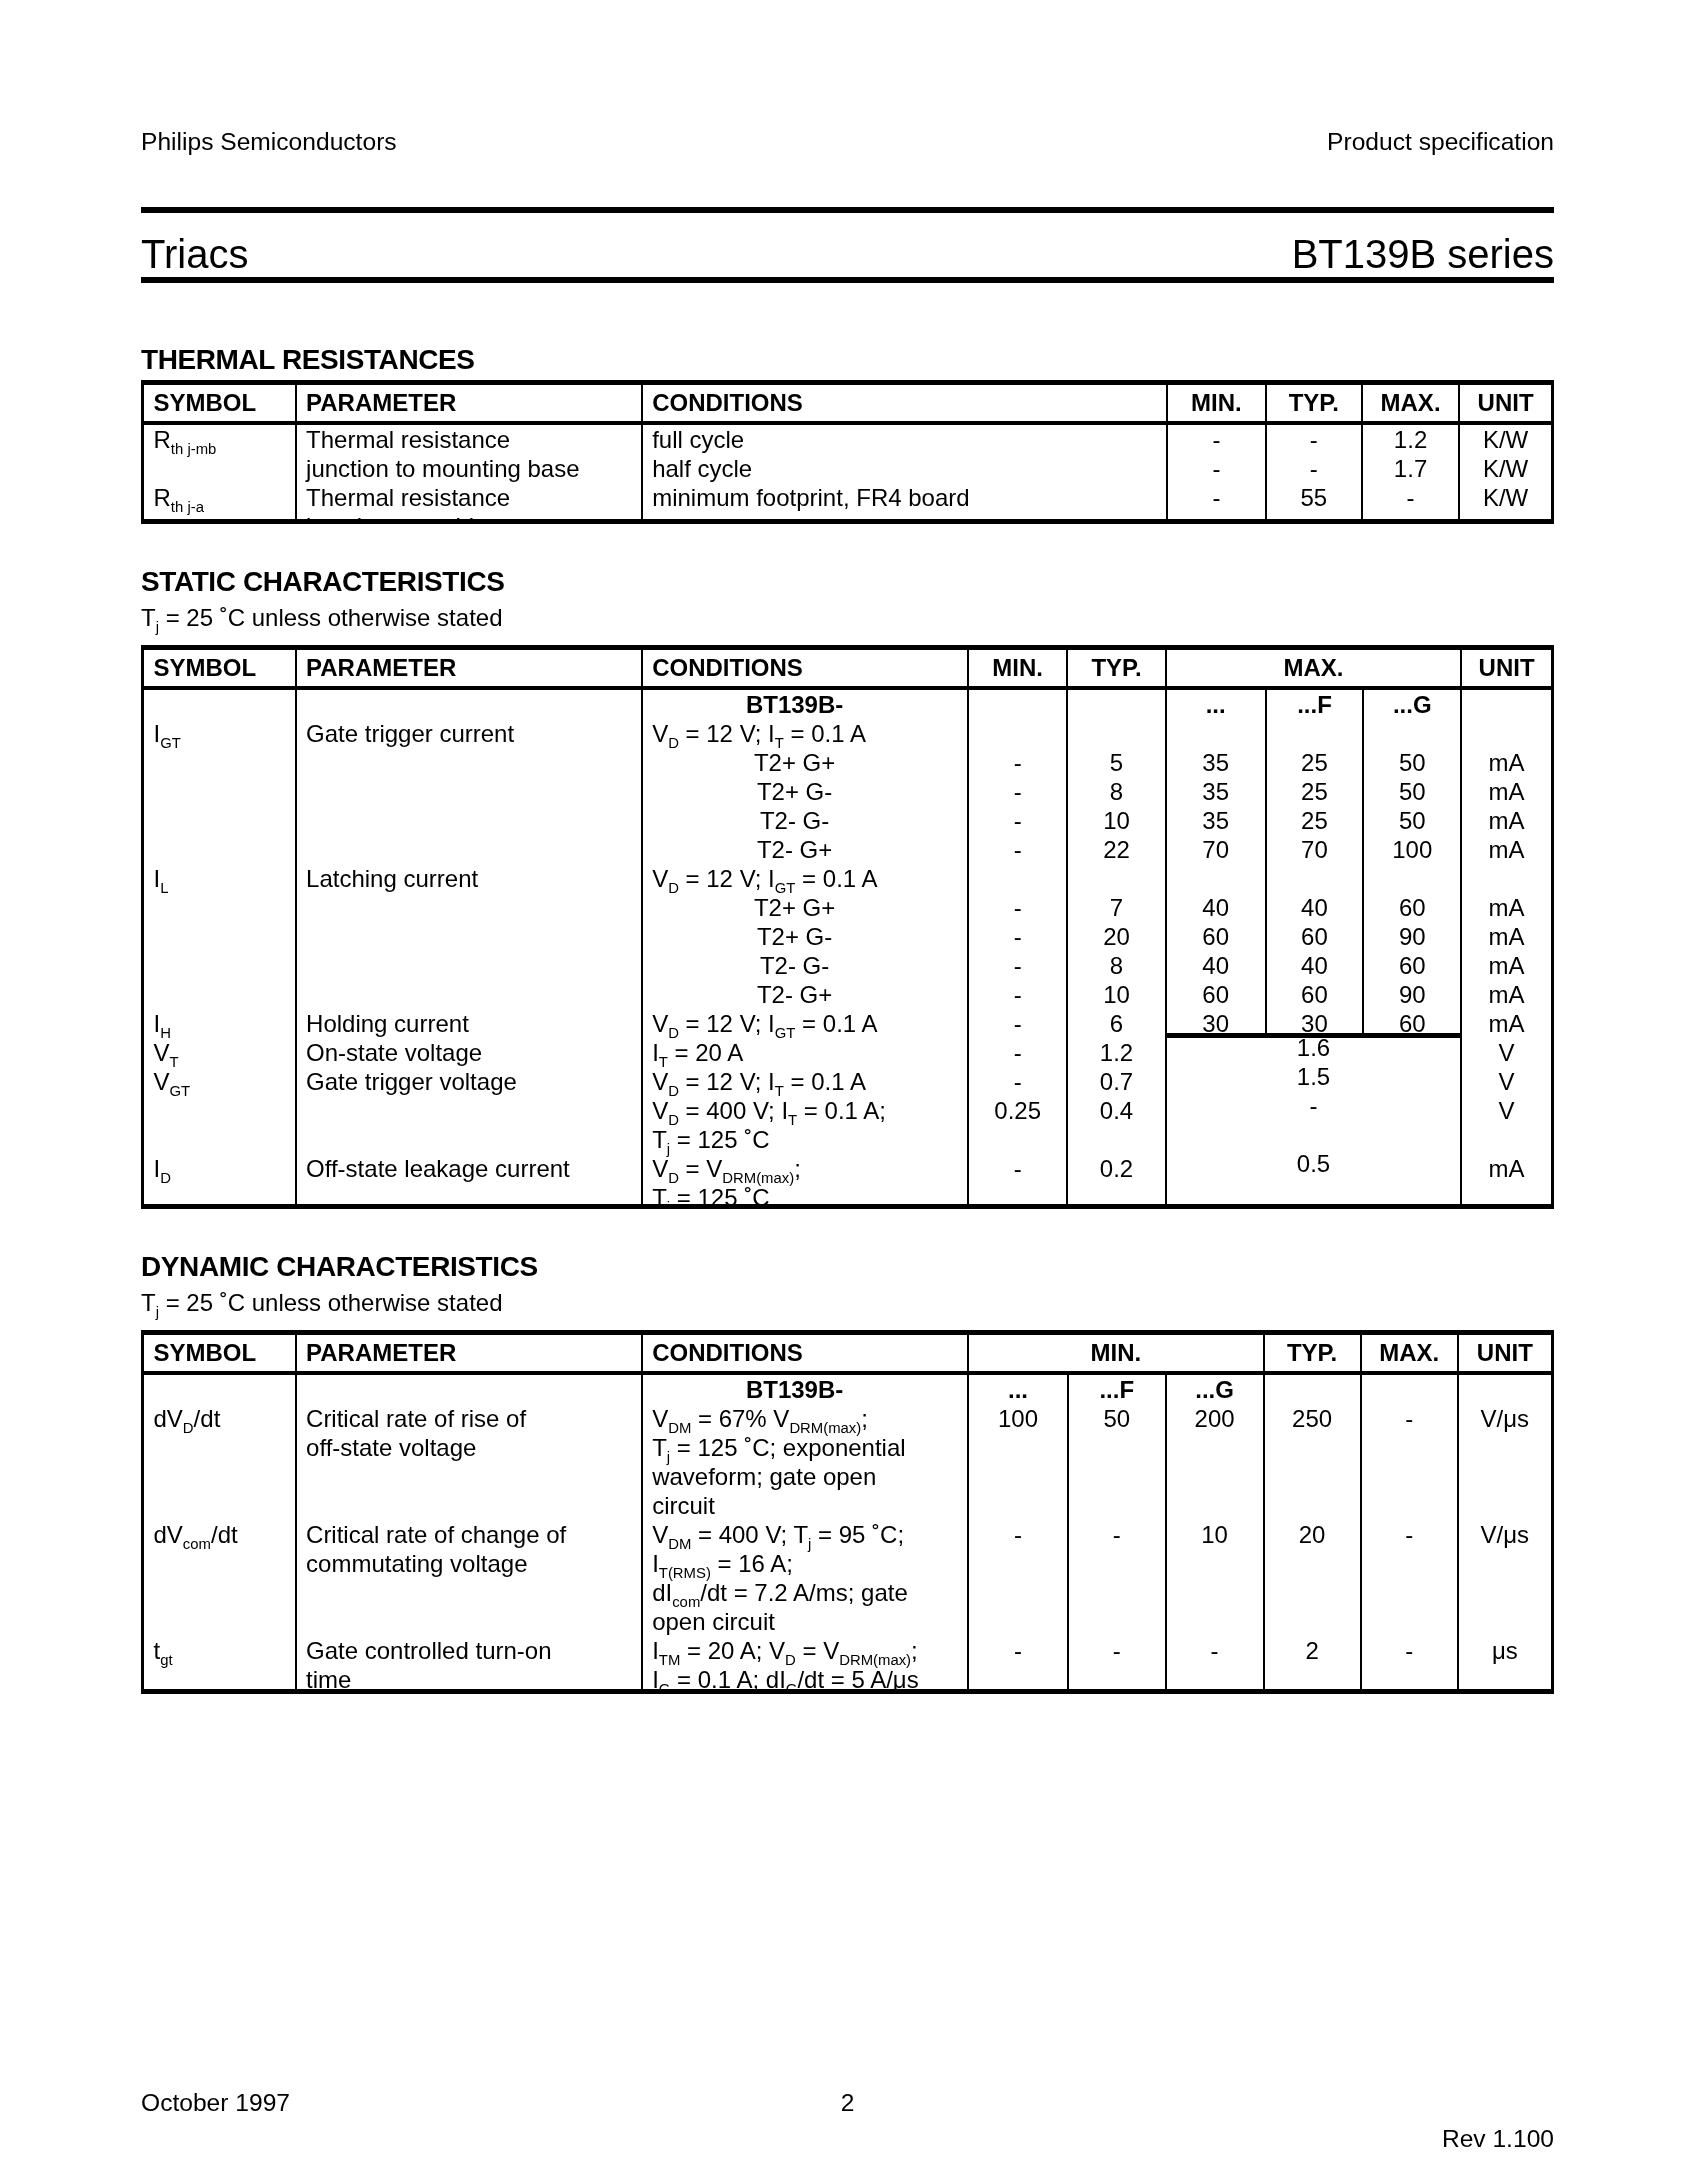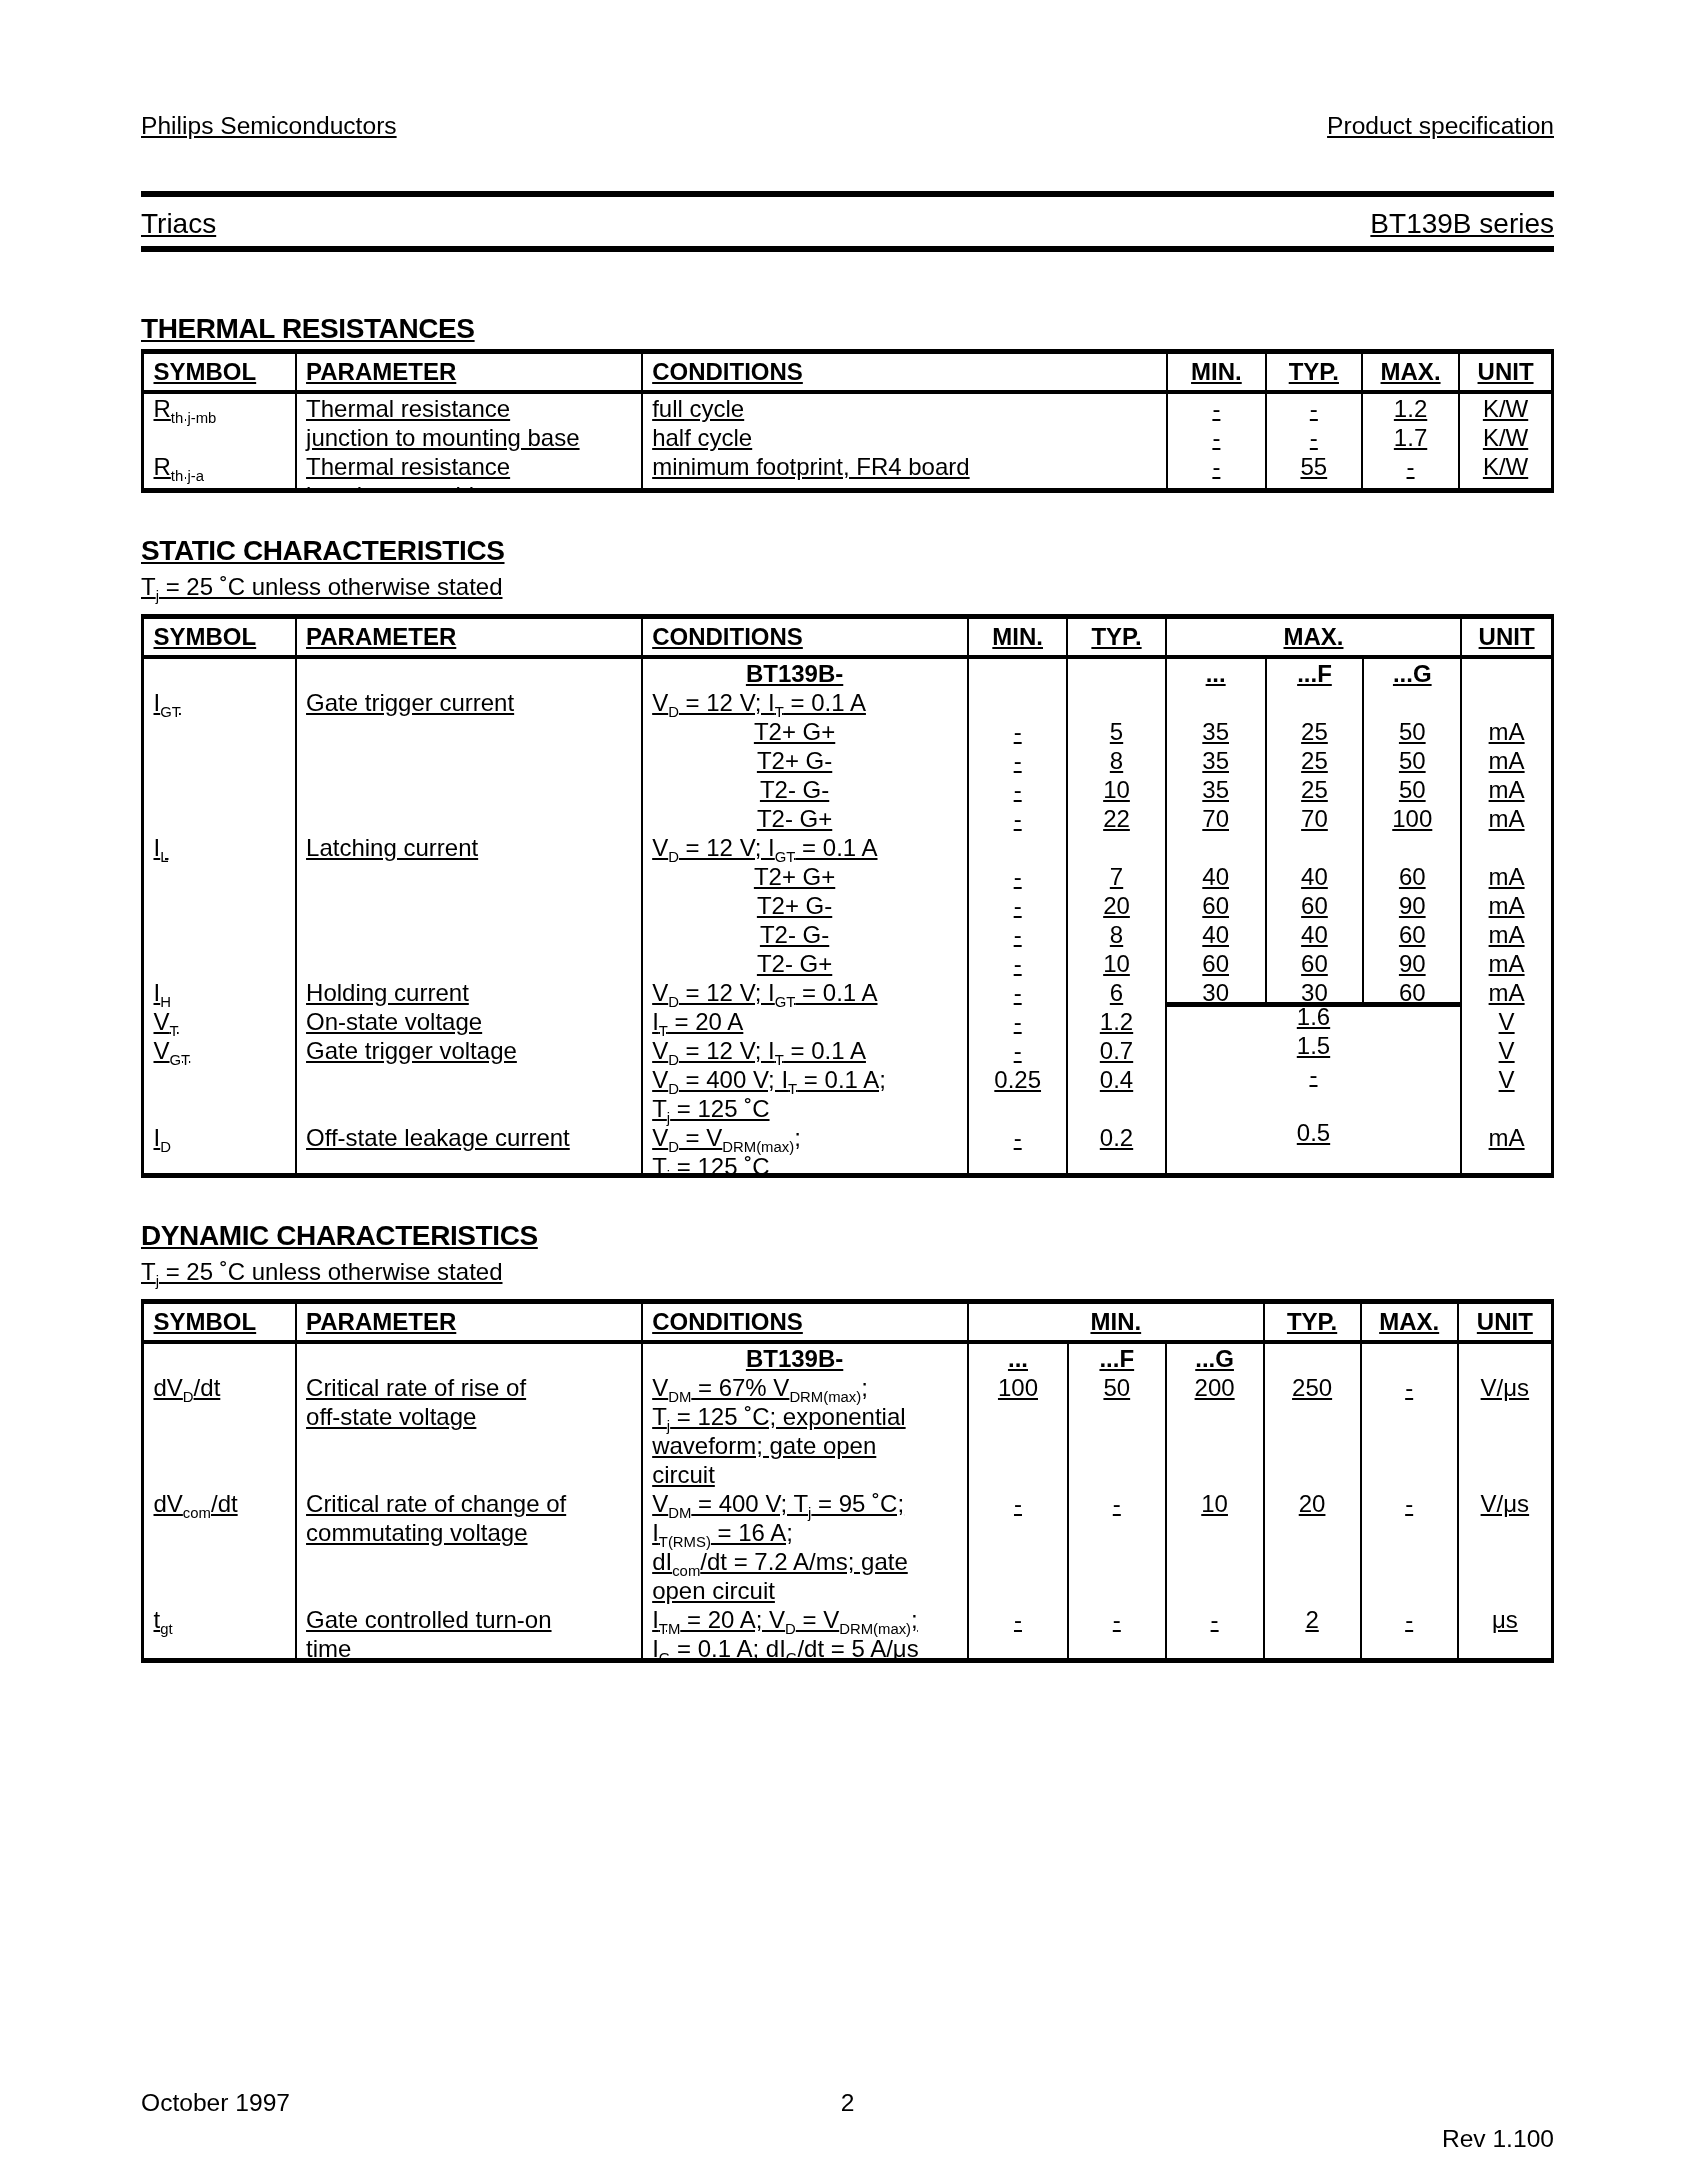--- a/index.html
+++ b/index.html
@@ -5,27 +5,27 @@
   * { margin:0; padding:0; box-sizing:border-box; }
   html,body { background:#e8e8e8; }
   .page {
     position:relative;
     width:1687px; height:2183px;
     background:#ffffff;
     color:#000;
     font-family:"Liberation Sans", sans-serif;
     overflow:hidden;
   }
-  .content { position:absolute; left:141px; top:0; width:1413px;text-decoration:underline; }
+  .content { position:absolute; left:141px; top:16px; width:1413px; }
 
   
   .hdr-row { display:flex; justify-content:space-between; align-items:flex-end; }
   .hdr-small { font-size:24.6px; line-height:29px; margin-top:111px; }
   .rule-thick { height:6.4px; background:#000; margin-top:51px; }
-  .hdr-title { font-size:28px; line-height:41px; margin-top:6px; }
+  .hdr-title { font-size:40px; line-height:41px; margin-top:21px; }
   .rule-mid { height:5.6px; background:#000; margin-top:1.6px; }
 
   
   .sec-head { font-size:28px; font-weight:bold; line-height:33px; letter-spacing:-0.4px; }
   .sec-head.first { margin-top:60px; }
   .sec-sub { font-size:24px; line-height:27px; margin-top:6.4px; }
 
   
   .tbl {
     border:3.2px solid #000;

